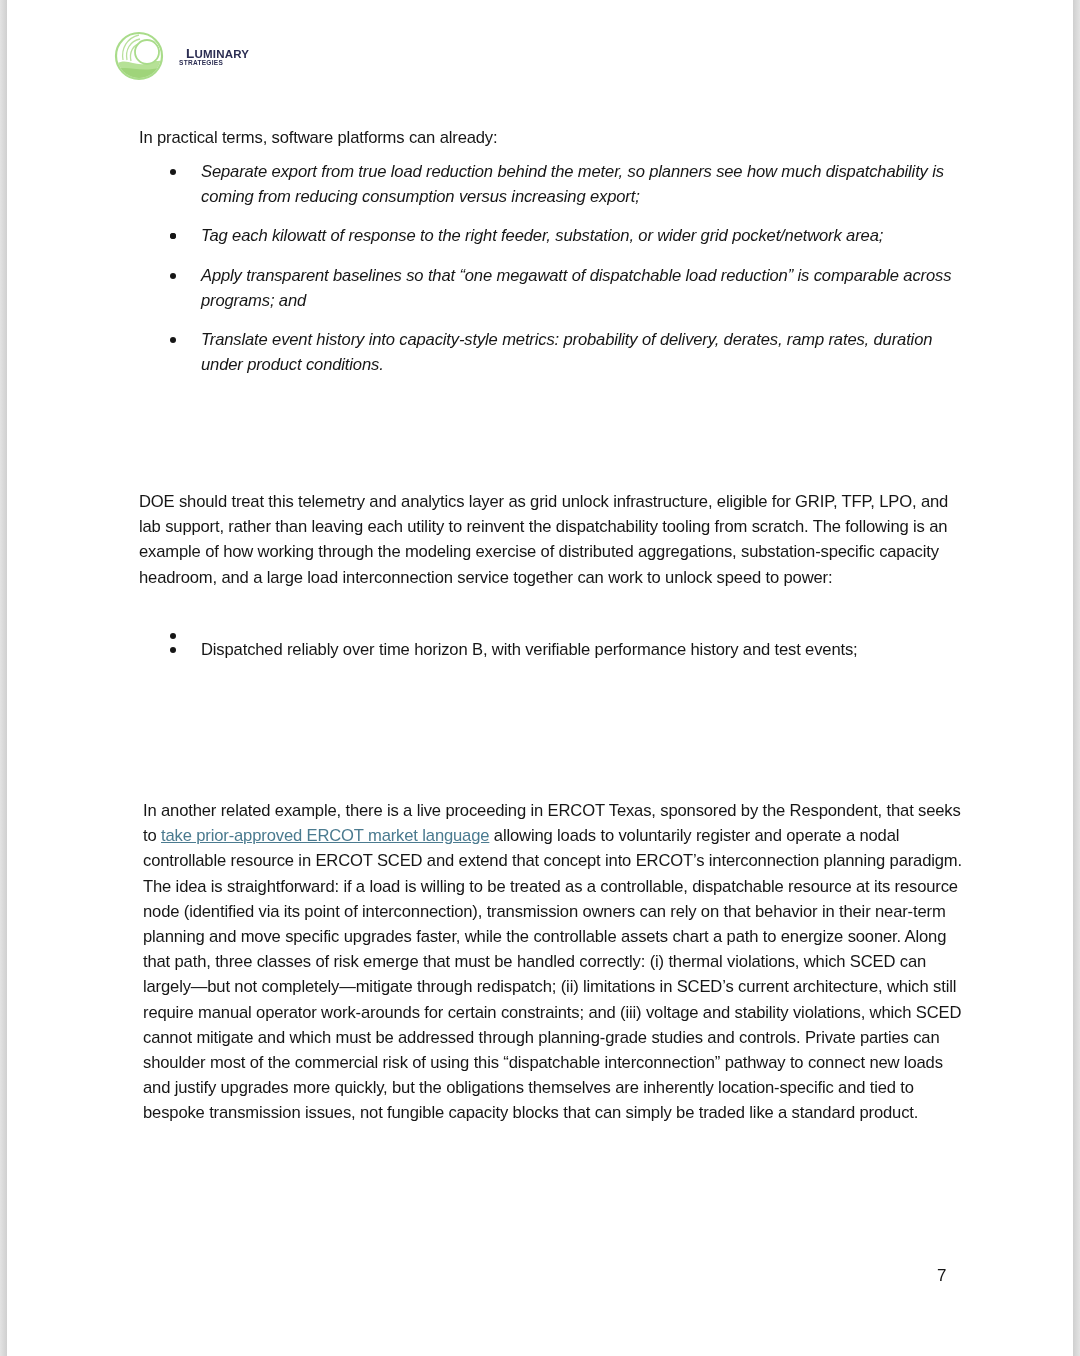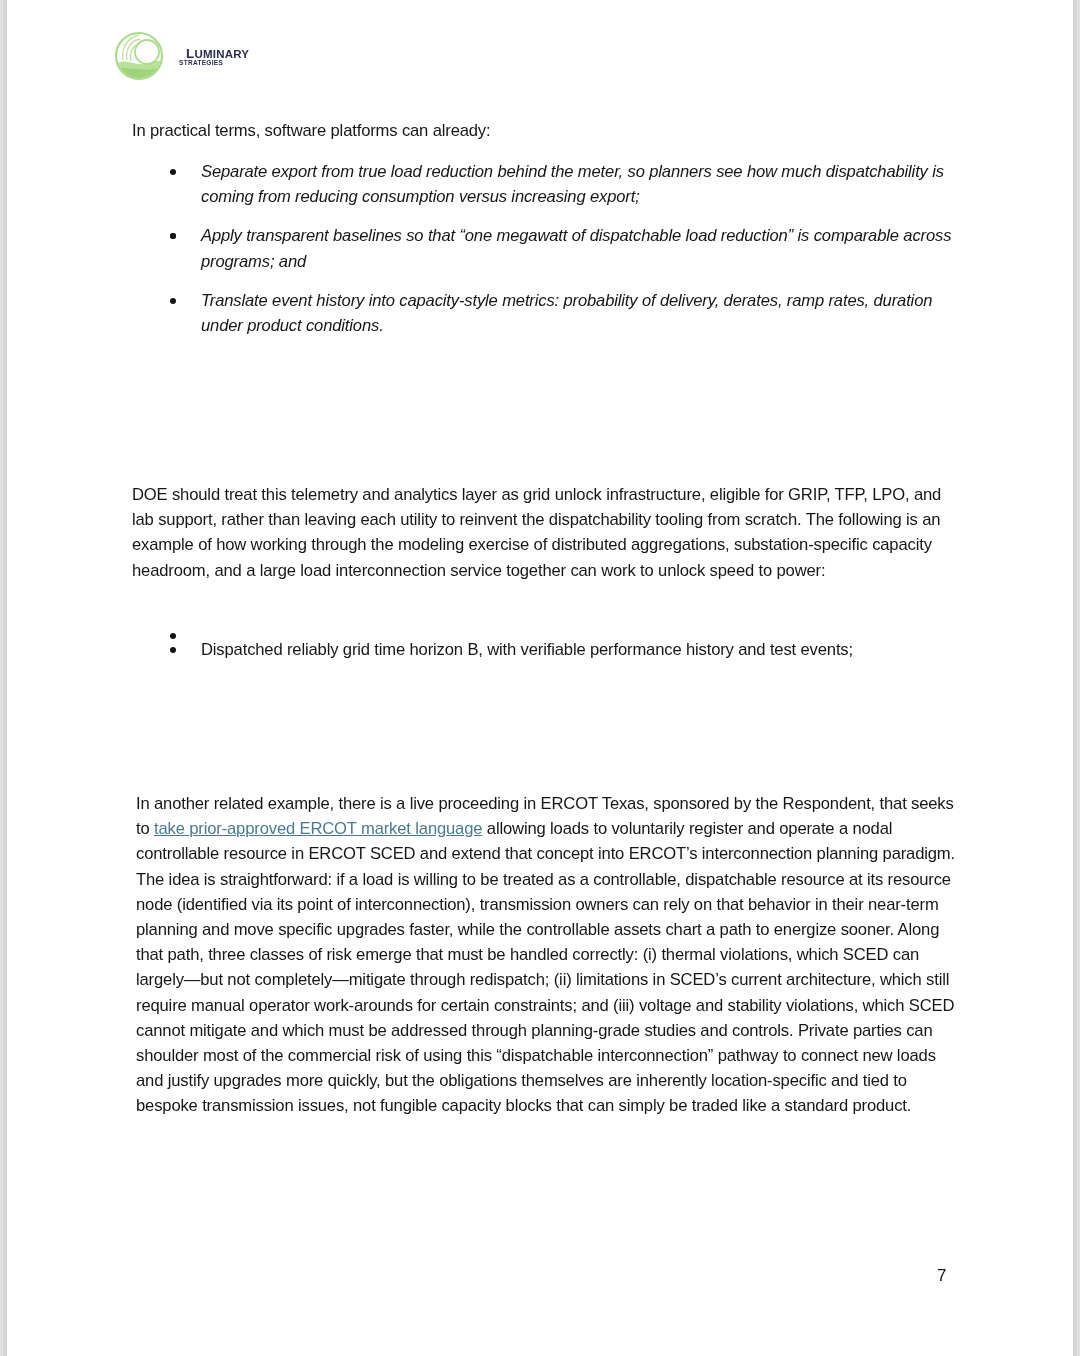--- a/index.html
+++ b/index.html
@@ -34,21 +34,21 @@
     position: absolute; left: 66px; top: 29px;
     font-family: "Liberation Sans", sans-serif; font-weight: bold;
     font-size: 6.5px; color: #2b2d52; letter-spacing: 0.3px;
   }
   .content {
     position: absolute; left: 125px; top: 118px; width: 830px;
     font-family: "Liberation Sans", sans-serif;
     font-size: 16.6px; line-height: 25.2px; color: #161616;
     letter-spacing: -0.15px;
   }
-  .content p { margin: 0; }
+  .content p { margin: 7px; }
   .p1 { position: absolute; top: 0; left: 0; width: 830px; }
   .list {
     list-style: none; margin: 0; padding: 0;
     position: absolute; left: 0; width: 830px;
   }
   .list li { position: relative; padding-left: 69px; margin: 0; }
   .list li .dot {
     position: absolute; left: 38px; top: 10px; width: 6px; height: 6px;
     background: #161616; border-radius: 50%;
   }
@@ -92,28 +92,29 @@
     <div class="logo-name"><span class="big">L</span><span>UMINARY</span></div>
     <div class="logo-sub">STRATEGIES</div>
   </div>
 
   <div class="content">
     <p class="p1">In practical terms, software platforms can already:</p>
 
     <ul class="list list1">
       <li><span class="dot"></span><span>Separate export from true load reduction behind the meter, so planners see how much dispatchability is coming from reducing consumption versus increasing export;</span></li>
       <li><span class="dot"></span></li>
+      <li><span class="dot"></span><span>Tag each kilowatt of response to the right feeder, substation, or wider grid pocket/network area;</span></li>
       <li><span class="dot"></span><span>Apply transparent baselines so that “one megawatt of dispatchable load reduction” is comparable across programs; and</span></li>
       <li><span class="dot"></span><span>Translate event history into capacity-style metrics: probability of delivery, derates, ramp rates, duration under product conditions.</span></li>
     </ul>
 
     <p class="p2">DOE should treat this telemetry and analytics layer as grid unlock infrastructure, eligible for GRIP, TFP, LPO, and lab support, rather than leaving each utility to reinvent the dispatchability tooling from scratch. The following is an example of how working through the modeling exercise of distributed aggregations, substation-specific capacity headroom, and a large load interconnection service together can work to unlock speed to power:</p>
 
     <ul class="list list2">
       <li><span class="dot"></span></li>
-      <li><span class="dot"></span><span>Dispatched reliably grid time horizon B, with verifiable performance history and test events;</span></li>
+      <li><span class="dot"></span><span>Dispatched reliably over time horizon B, with verifiable performance history and test events;</span></li>
     </ul>
 
     <p class="p3"><span>In another related example, there is a live proceeding in ERCOT Texas, sponsored by the Respondent, that seeks to </span><a class="link" href="#">take prior-approved ERCOT market language</a><span> allowing loads to voluntarily register and operate  a nodal controllable resource in ERCOT SCED and extend that concept into ERCOT’s interconnection planning paradigm. The idea is straightforward: if a load is willing to be treated as a controllable, dispatchable resource at its resource node (identified via its point of interconnection), transmission owners can rely on that behavior in their near-term planning and move specific upgrades faster, while the controllable assets chart a path to energize sooner. Along that path, three classes of risk emerge that must be handled correctly: (i) thermal violations, which SCED can largely—but not completely—mitigate through redispatch; (ii) limitations in SCED’s current architecture, which still require manual operator work-arounds for certain constraints; and (iii) voltage and stability violations, which SCED cannot mitigate and which must be addressed through planning-grade studies and controls. Private parties can shoulder most of the commercial risk of using this “dispatchable interconnection” pathway to connect new loads and justify upgrades more quickly, but the obligations themselves are inherently location-specific and tied to bespoke transmission issues, not fungible capacity blocks that can simply be traded like a standard product.</span></p>
   </div>
 
   <div class="page-num" style="left:930px;">7</div>
 </div>
 
 </body></html>

